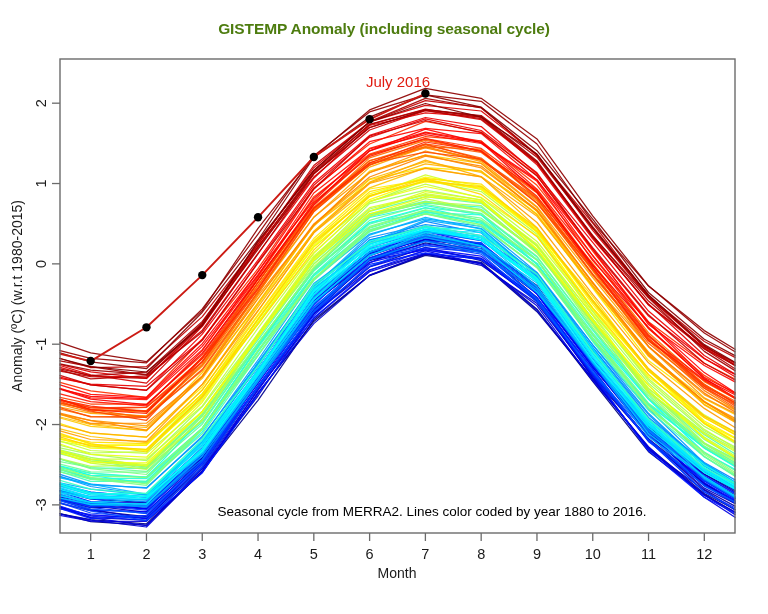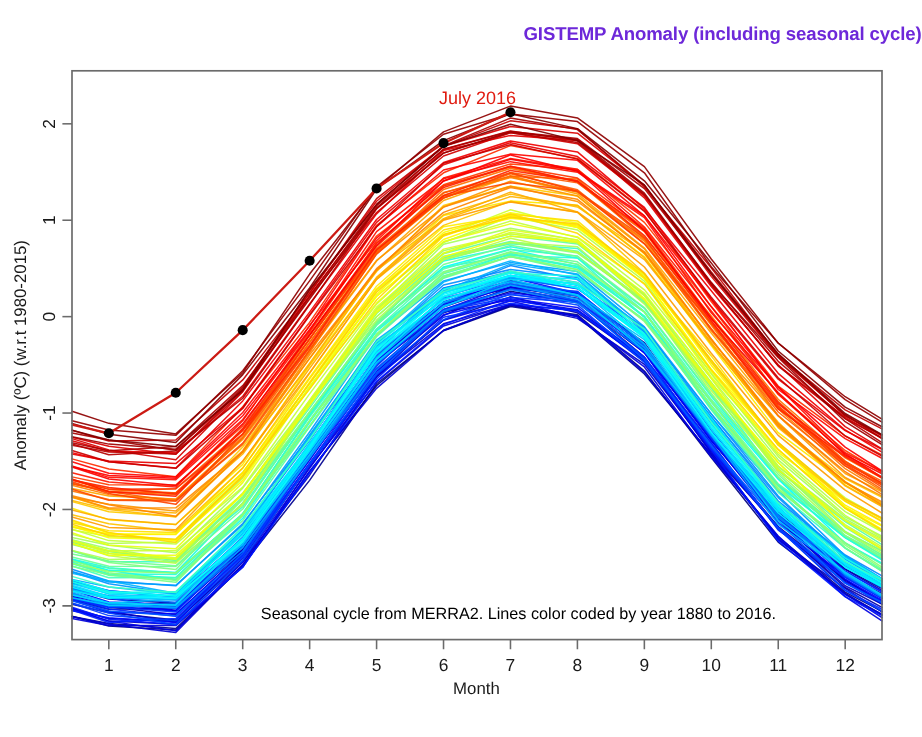--- a/index.html
+++ b/index.html
@@ -13,24 +13,24 @@
     height: 614px;
     background: #ffffff;
     font-family: "Liberation Sans", sans-serif;
     overflow: hidden;
   }
   #chart-title {
     position: absolute;
     left: 0;
     top: 20px;
     width: 768px;
-    text-align: right;
+    text-align: center;
     font-size: 15.5px;
     font-weight: bold;
-    color: #6d28d9;
+    color: #4d7c0f;
     letter-spacing: -0.1px;
   }
   #plot-svg {
     position: absolute;
     left: 0;
     top: 0;
   }
   .axis-text {
     font-family: "Liberation Sans", sans-serif;
     font-size: 14px;

